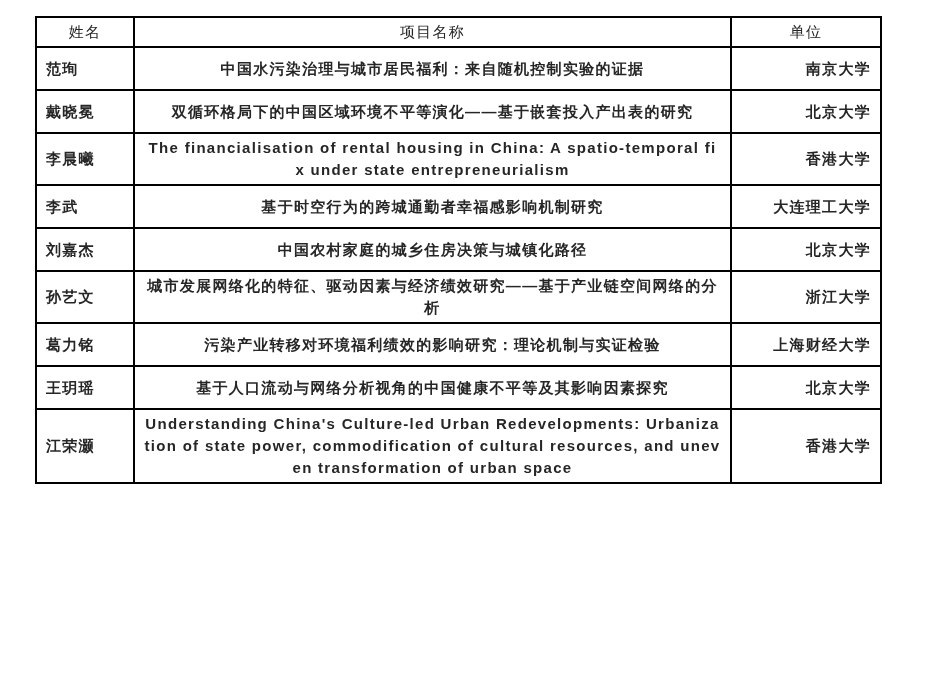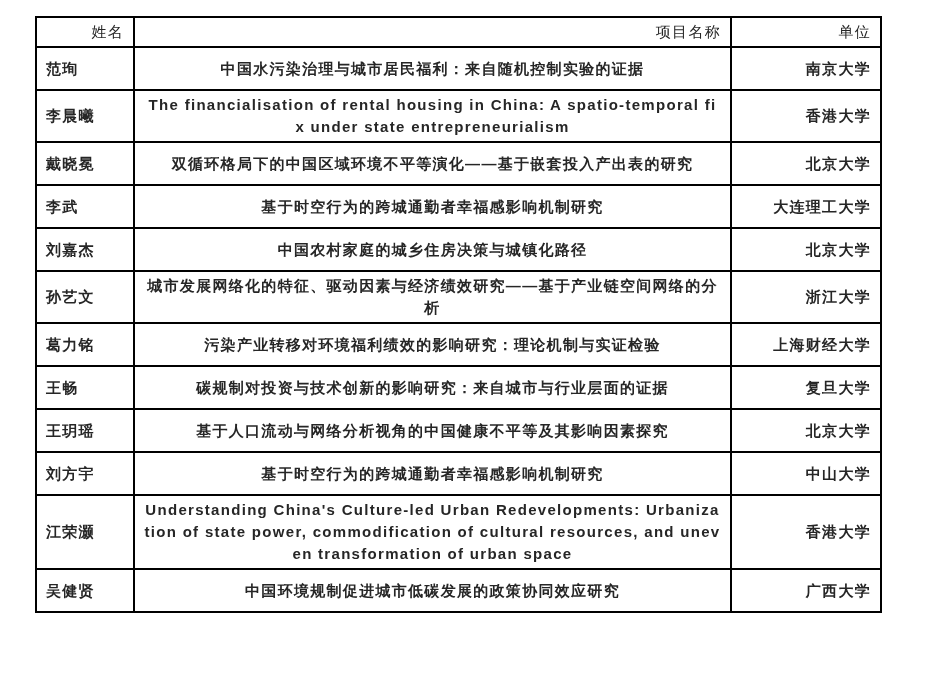--- a/index.html
+++ b/index.html
@@ -39,21 +39,21 @@
     border: 2px solid var(--border);
     background: var(--background);
     vertical-align: middle;
     padding: 3px 9px;
     line-height: 22px;
     overflow: hidden;
     font-weight: bold;
   }
   thead th {
     height: 30px;
-    text-align: right;
+    text-align: center;
     font-weight: 400;
   }
   tbody tr { height: 43px; }
   td.cell-name  { text-align: left; white-space: nowrap; }
   td.cell-project {
     text-align: center;
     word-break: break-all;
   }
   td.cell-unit { text-align: right; white-space: nowrap; }
 </style>
@@ -76,29 +76,29 @@
     </thead>
     <tbody>
   <tr>
     <td class="cell-name">范珣</td>
     <td class="cell-project">中国水污染治理与城市居民福利：来自随机控制实验的证据</td>
     <td class="cell-unit">南京大学</td>
   </tr>
 
 
   <tr>
+    <td class="cell-name">戴晓冕</td>
+    <td class="cell-project">双循环格局下的中国区域环境不平等演化——基于嵌套投入产出表的研究</td>
+    <td class="cell-unit">北京大学</td>
+  </tr>
+
+  <tr>
     <td class="cell-name">李晨曦</td>
     <td class="cell-project">The financialisation of rental housing in China: A spatio-temporal fix under state entrepreneurialism</td>
     <td class="cell-unit">香港大学</td>
-  </tr>
-
-  <tr>
-    <td class="cell-name">戴晓冕</td>
-    <td class="cell-project">双循环格局下的中国区域环境不平等演化——基于嵌套投入产出表的研究</td>
-    <td class="cell-unit">北京大学</td>
   </tr>
 
   <tr>
     <td class="cell-name">李武</td>
     <td class="cell-project">基于时空行为的跨城通勤者幸福感影响机制研究</td>
     <td class="cell-unit">大连理工大学</td>
   </tr>
 
   <tr>
     <td class="cell-name">刘嘉杰</td>
@@ -111,44 +111,29 @@
     <td class="cell-project">城市发展网络化的特征、驱动因素与经济绩效研究——基于产业链空间网络的分析</td>
     <td class="cell-unit">浙江大学</td>
   </tr>
 
   <tr>
     <td class="cell-name">葛力铭</td>
     <td class="cell-project">污染产业转移对环境福利绩效的影响研究：理论机制与实证检验</td>
     <td class="cell-unit">上海财经大学</td>
   </tr>
 
-  <tr>
-    <td class="cell-name">王畅</td>
-    <td class="cell-project">碳规制对投资与技术创新的影响研究：来自城市与行业层面的证据</td>
-    <td class="cell-unit">复旦大学</td>
-  </tr>
 
   <tr>
     <td class="cell-name">王玥瑶</td>
     <td class="cell-project">基于人口流动与网络分析视角的中国健康不平等及其影响因素探究</td>
     <td class="cell-unit">北京大学</td>
   </tr>
 
-  <tr>
-    <td class="cell-name">刘方宇</td>
-    <td class="cell-project">基于时空行为的跨城通勤者幸福感影响机制研究</td>
-    <td class="cell-unit">中山大学</td>
-  </tr>
 
   <tr>
     <td class="cell-name">江荣灏</td>
     <td class="cell-project">Understanding China's Culture-led Urban Redevelopments: Urbanization of state power, commodification of cultural resources, and uneven transformation of urban space</td>
     <td class="cell-unit">香港大学</td>
   </tr>
 
-  <tr>
-    <td class="cell-name">吴健贤</td>
-    <td class="cell-project">中国环境规制促进城市低碳发展的政策协同效应研究</td>
-    <td class="cell-unit">广西大学</td>
-  </tr>
 </tbody>
   </table>
 </div>
 
 </body></html>

